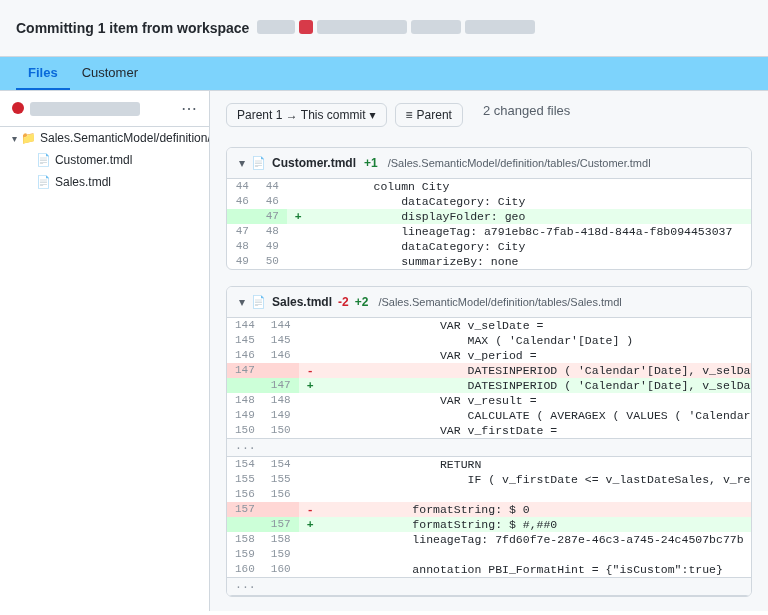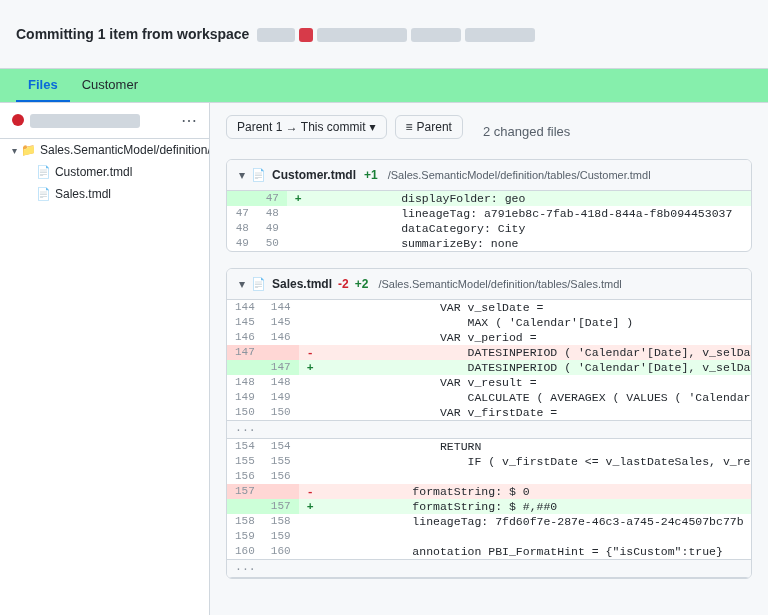--- a/index.html
+++ b/index.html
@@ -1,25 +1,25 @@
 <!DOCTYPE html>
 <html><head>
   <meta charset="utf-8">
   <style>
     * { box-sizing: border-box; margin: 0; padding: 0; }
     body { font-family: -apple-system, BlinkMacSystemFont, 'Segoe UI', sans-serif; font-size: 13px; background: #fff; color: #24292f; overflow: hidden; width: 768px; height: 615px; }
 
     
-    .header { background: #f6f8fa; border-bottom: 1px solid #d0d7de; padding: 26px 16px; display: flex; align-items: flex-end; gap: 8px; }
+    .header { background: #f6f8fa; border-bottom: 1px solid #d0d7de; padding: 20px 16px; display: flex; align-items: flex-start; gap: 8px; }
     .header-title { font-size: 14px; font-weight: 600; color: #24292f; }
     .header-subtitle { font-size: 13px; color: #8c959f; display: flex; gap: 4px; }
     .blur-pill { background: #d0d7de; border-radius: 3px; height: 14px; display: inline-block; vertical-align: middle; }
 
     
-    .tabs { display: flex; border-bottom: 1px solid #d0d7de; padding: 0 16px; background: #86efac; }
+    .tabs { display: flex; border-bottom: 1px solid #d0d7de; padding: 0 16px; background: #7dd3fc; }
     .tab { padding: 8px 12px; font-size: 13px; cursor: pointer; border-bottom: 2px solid transparent; color: #24292f; }
     .tab.active { border-bottom: 2px solid #0969da; font-weight: 600; color: #0969da; }
     .toolbar-btn { display: flex; align-items: center; gap: 4px; padding: 4px 10px; border: 1px solid #d0d7de; border-radius: 6px; background: #f6f8fa; cursor: pointer; font-size: 12px; color: #24292f; }
     .changed-files { font-size: 13px; color: #57606a; margin-left: 12px; }
 
     
     .main { display: flex; height: calc(615px - 95px); overflow: hidden; }
 
     
     .sidebar { width: 210px; min-width: 210px; border-right: 1px solid #d0d7de; overflow-y: auto; background: #fff; }
@@ -103,21 +103,21 @@
       <span>Customer.tmdl</span>
     </div>
     <div class="sidebar-file">
       <span class="file-icon">📄</span>
       <span>Sales.tmdl</span>
     </div>
   </div>
 
   <div class="diff-area">
 
-    <div style="display:flex;align-items:flex-end;gap:8px;margin-bottom:4px;">
+    <div style="display:flex;align-items:flex-start;gap:8px;margin-bottom:4px;">
       <div class="toolbar-btn">
         <span>Parent 1 → This commit</span>
         <span>▾</span>
       </div>
       <div class="toolbar-btn">
         <span>≡</span>
         <span>Parent</span>
       </div>
       <span class="changed-files">2 changed files</span>
     </div>
@@ -125,20 +125,32 @@
     <div class="file-block">
       <div class="file-header">
         <span class="file-chevron">▾</span>
         <span class="file-icon-sm">📄</span>
         <span class="file-name">Customer.tmdl</span>
         <span class="file-badge-add">+1</span>
         <span class="file-path">/Sales.SemanticModel/definition/tables/Customer.tmdl</span>
       </div>
       <table class="diff-table">
         <tbody>
+          <tr class="line-neutral">
+            <td class="line-num">44</td>
+            <td class="line-num">44</td>
+            <td class="line-neutral-marker"> </td>
+            <td class="line-code">        column City</td>
+          </tr>
+          <tr class="line-neutral">
+            <td class="line-num">46</td>
+            <td class="line-num">46</td>
+            <td class="line-neutral-marker"> </td>
+            <td class="line-code">            dataCategory: City</td>
+          </tr>
           <tr class="line-add">
             <td class="line-num"></td>
             <td class="line-num">47</td>
             <td class="line-add-marker">+</td>
             <td class="line-code">            displayFolder: geo</td>
           </tr>
           <tr class="line-neutral">
             <td class="line-num">47</td>
             <td class="line-num">48</td>
             <td class="line-neutral-marker"> </td>

